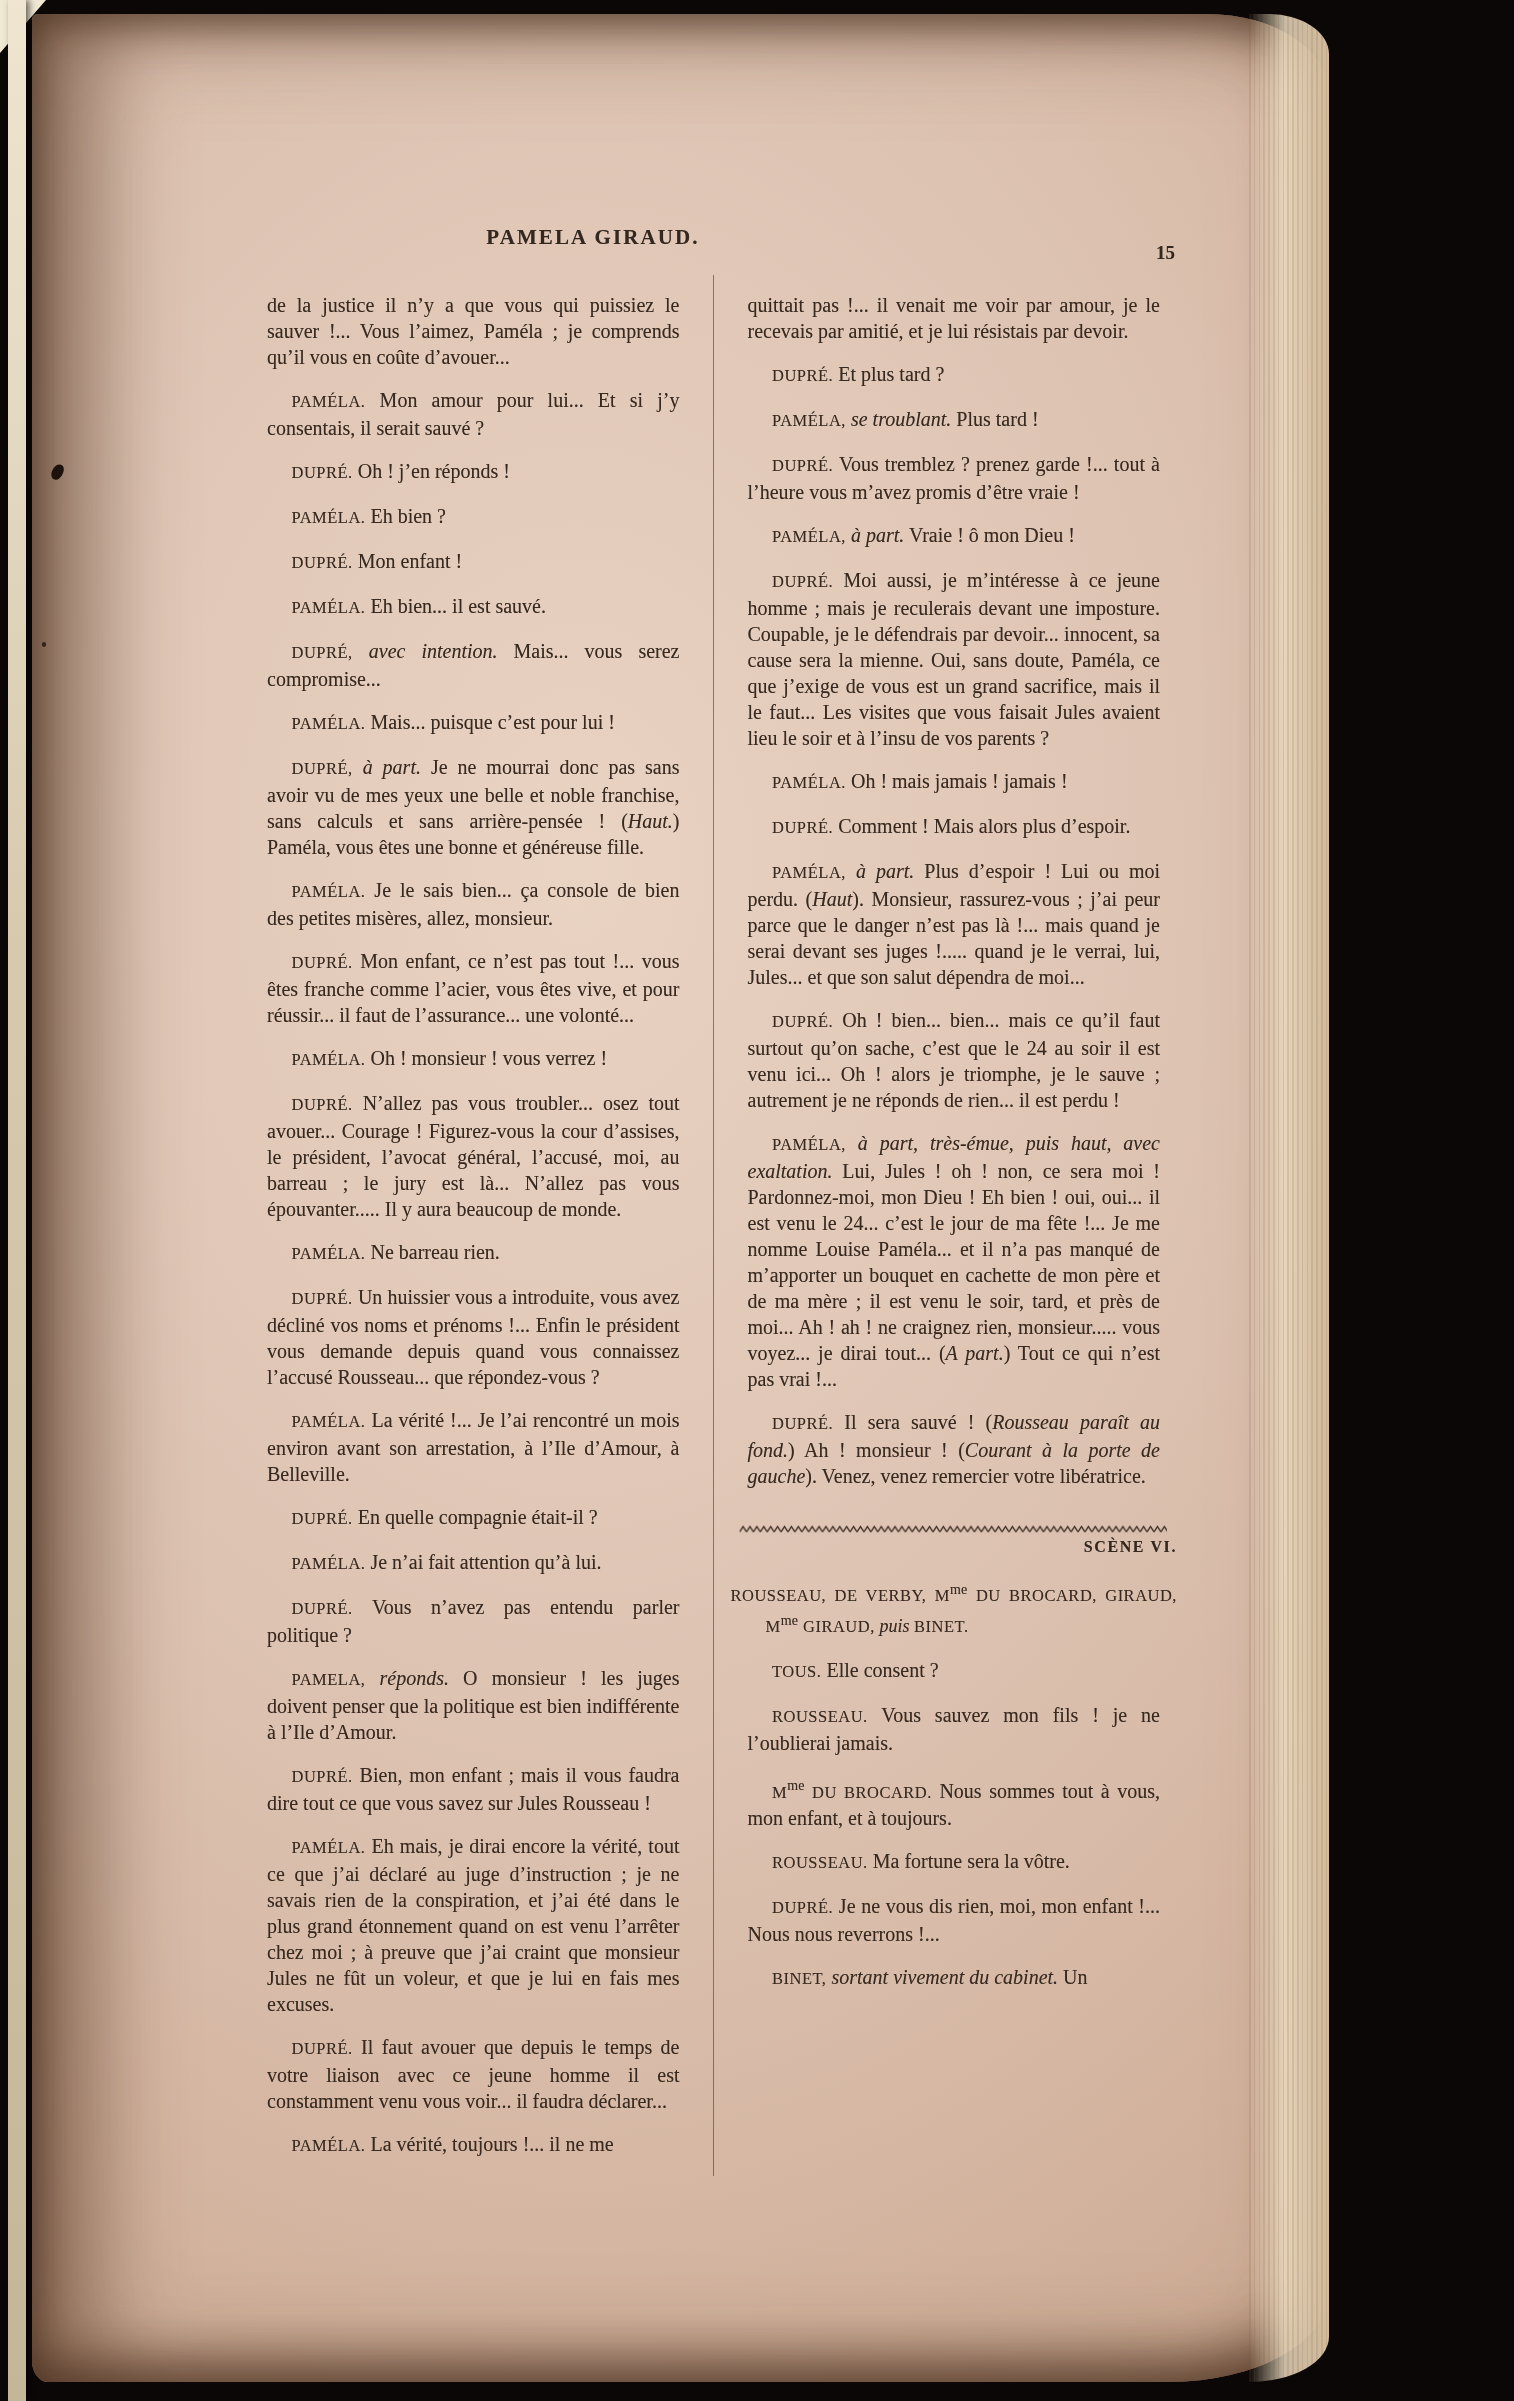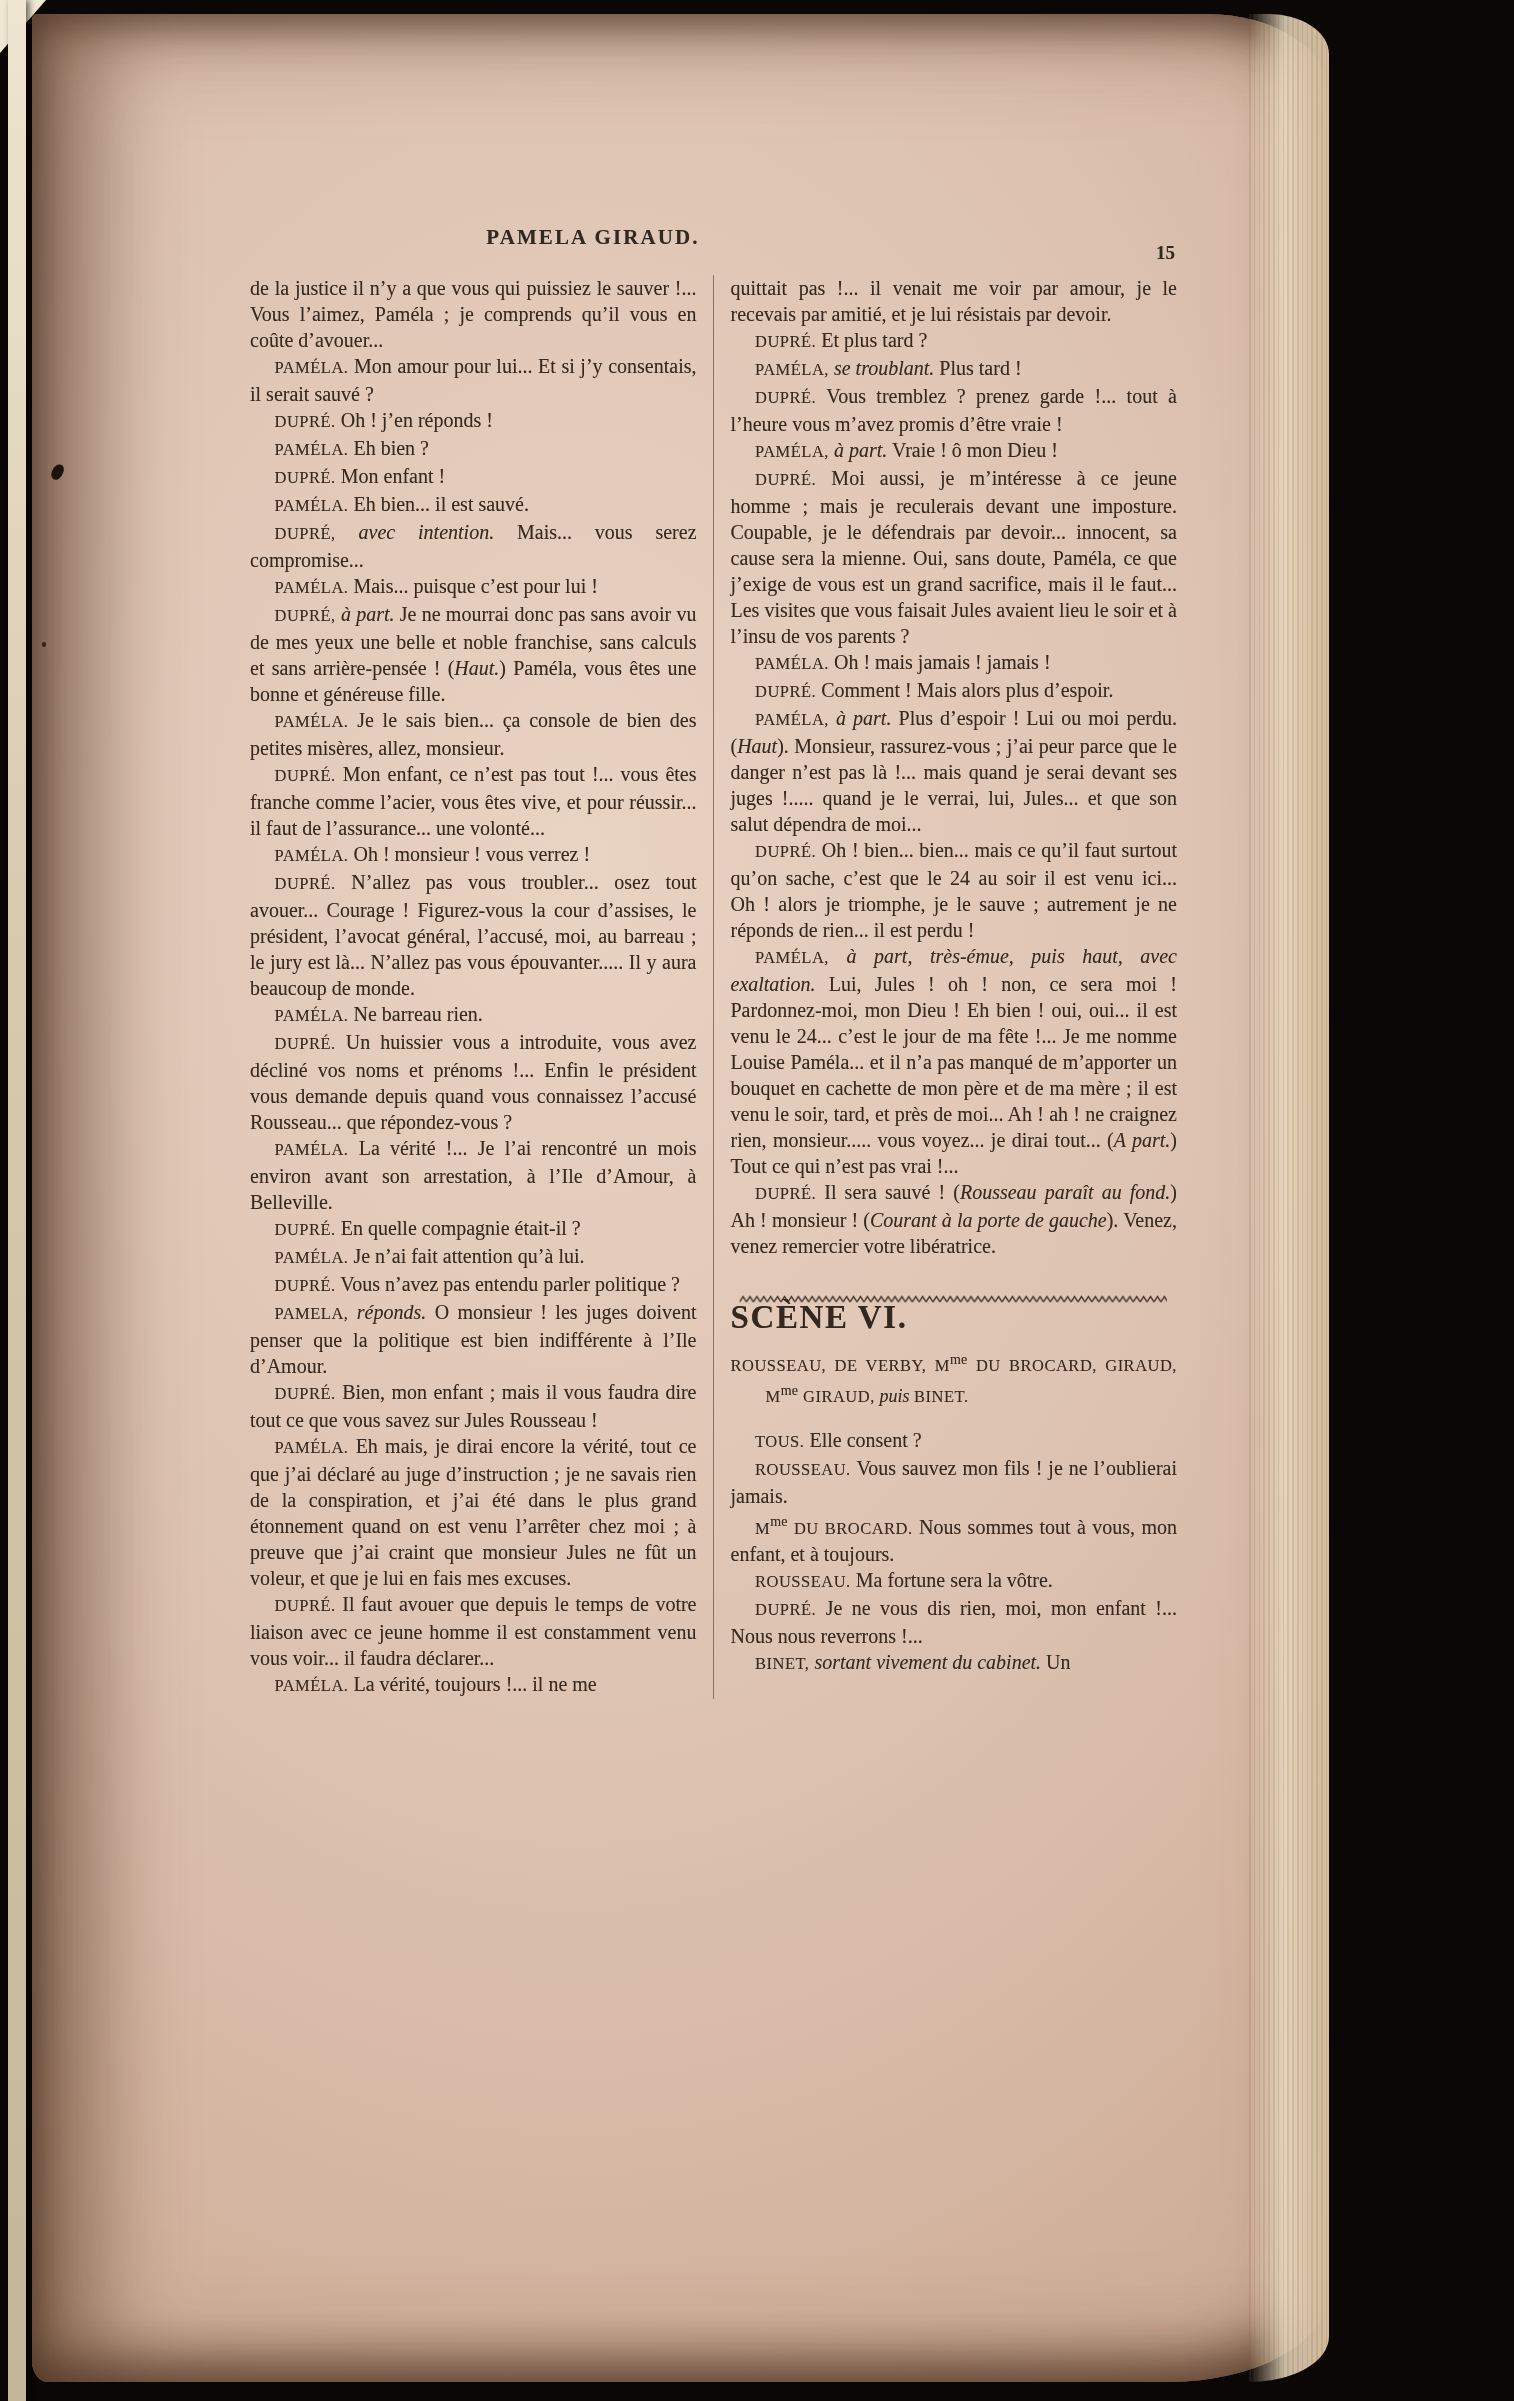--- a/index.html
+++ b/index.html
@@ -35,27 +35,27 @@
   .header{position:relative;height:32px;margin-bottom:19px;}
   .title{position:absolute;left:37%;transform:translateX(-50%);top:0;
          font-weight:700;font-size:21px;letter-spacing:2.1px;color:#33281f;white-space:nowrap;}
   .pagenum{position:absolute;right:2.1px;top:16px;font-weight:700;font-size:19px;color:#33281f;}
 
   .columns{display:flex;align-items:stretch;}
   .col{width:50%;}
   .col-left{padding-right:16px;border-right:1.1px solid rgba(60,45,34,.55);}
   .col-right{padding-left:17px;}
 
-  p.para{margin:0;text-indent:24.5px;}
+  p.para{margin:17px;text-indent:24.5px;}
   p.para.noindent{text-indent:0;}
   p.para.cast{text-indent:-35px;padding-left:35px;margin:3.2px 0 18px 0;font-size:18px;line-height:25px;}
   .run-sc{font-size:16.5px;letter-spacing:0.5px;}
   .run-i{font-style:italic;}
   .run-sup{font-size:14px;vertical-align:super;letter-spacing:0.3px;}
-  .scene-heading{text-align:left;font-weight:700;font-size:33px;letter-spacing:1.6px;
+  .scene-heading{text-align:right;font-weight:700;font-size:16px;letter-spacing:1.6px;
          color:#33281f;margin:11.7px 0 17px 0;text-indent:0;}
   .ornament{width:96%;margin:24.5px auto 6.4px auto;height:8.5px;}
 </style>
 </head>
 <body>
 
 <div class="stage">
   <div class="corner-sliver"></div>
   <div class="edge-left"></div>
   <div class="paper">

